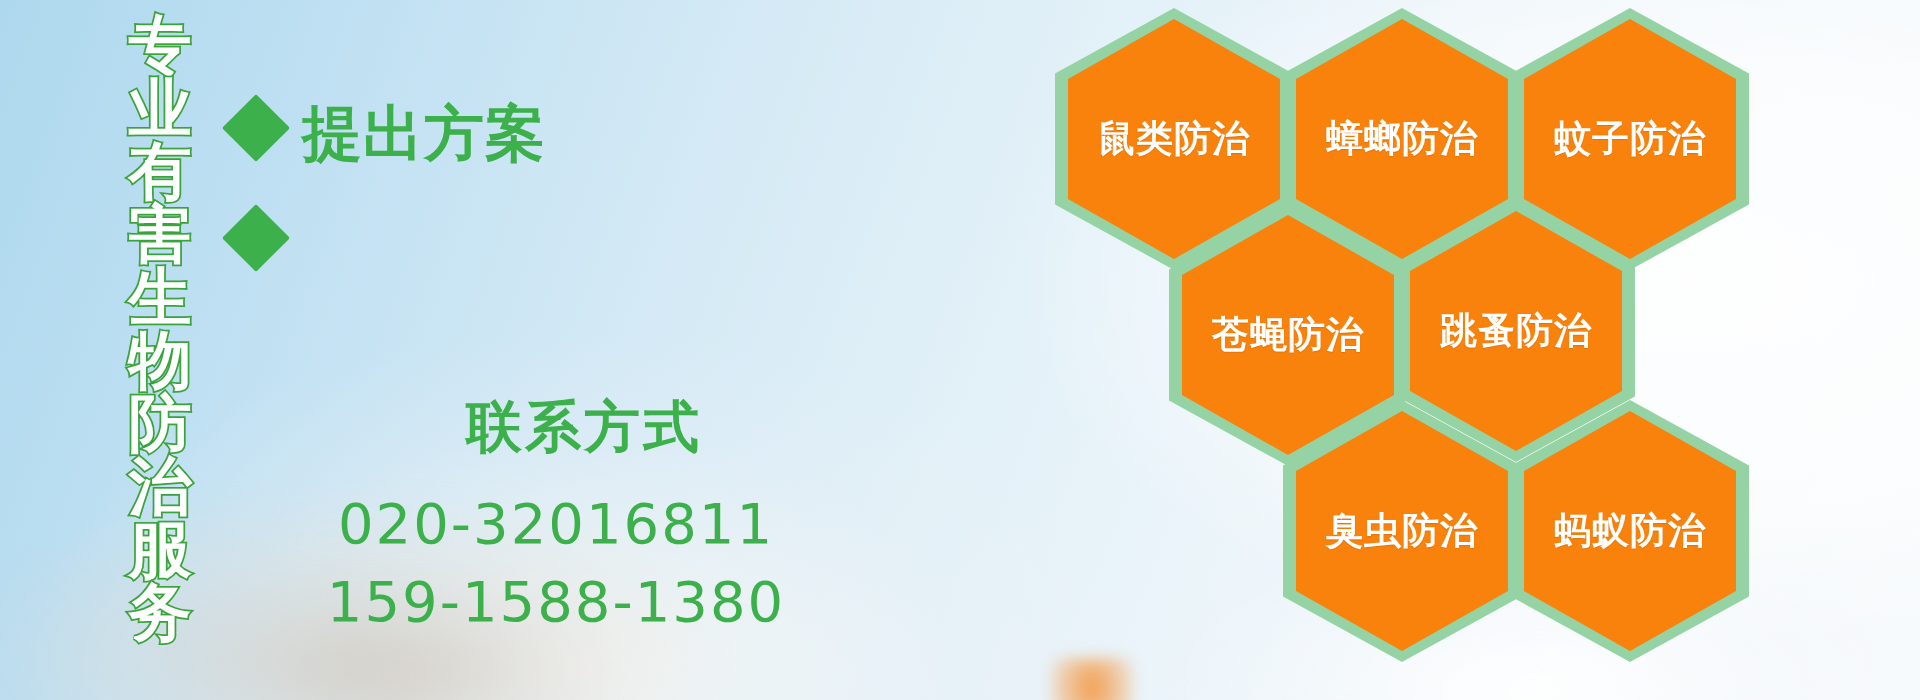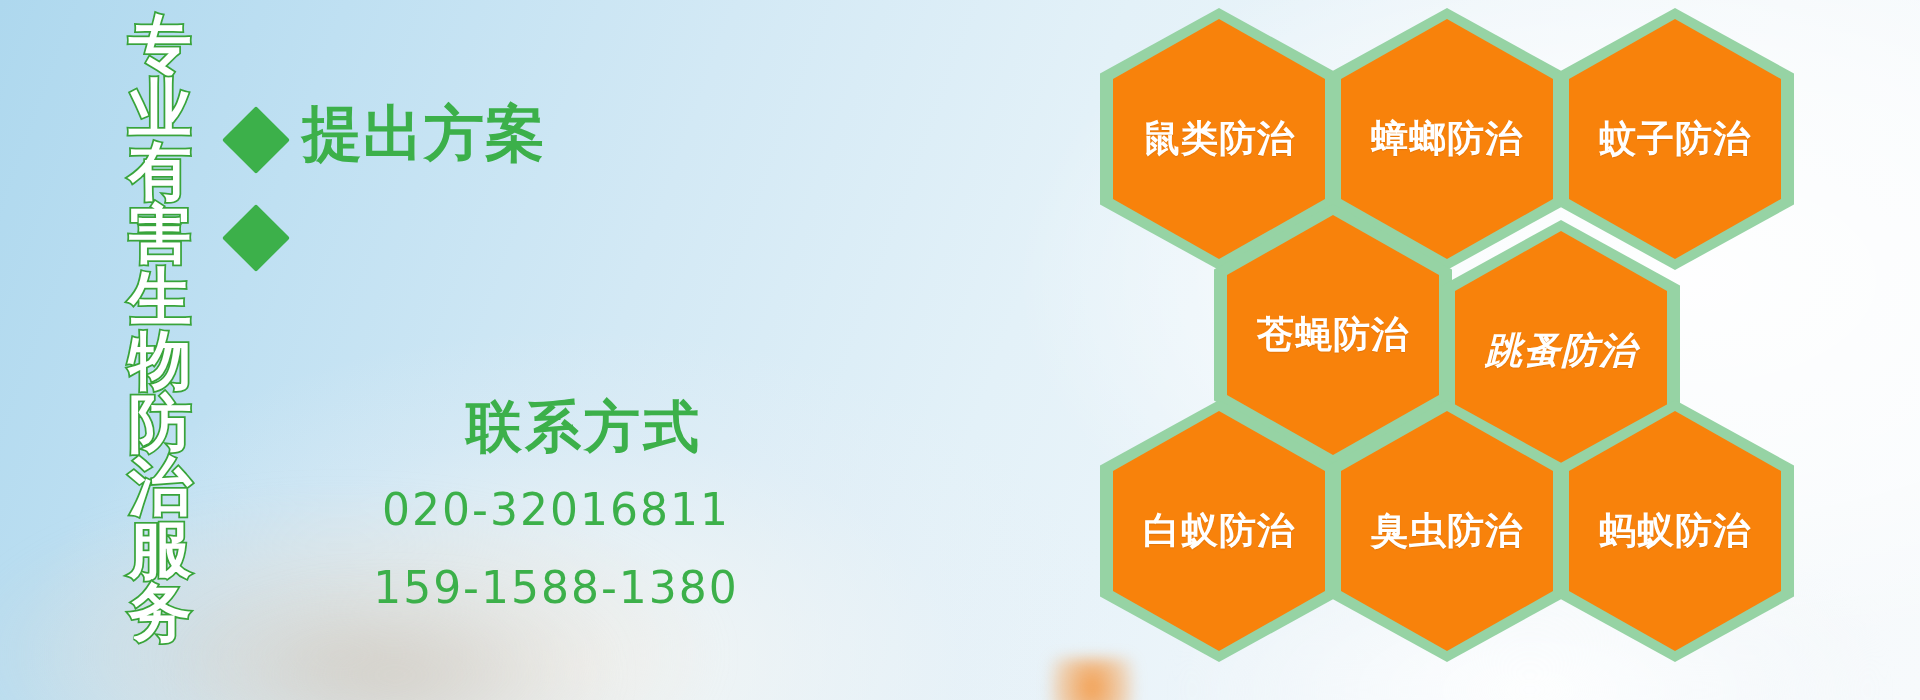--- a/index.html
+++ b/index.html
@@ -87,21 +87,21 @@
     top: 82px;
     width: 650px;
   }
   .feature-row {
     display: flex;
     align-items: center;
     height: 104px;
   }
   .feature-item {
     display: flex;
-    align-items: flex-end;
+    align-items: flex-start;
   }
   .feature-item + .feature-item { margin-left: 34px; }
   .diamond-icon {
     width: 48px;
     height: 48px;
     background: #3cb04a;
     transform: rotate(45deg);
     flex: 0 0 auto;
     margin-right: 22px;
     border-radius: 2px;
@@ -122,45 +122,44 @@
     top: 395px;
     width: 648px;
     text-align: center;
   }
   #contact-heading {
     font-size: 56px;
     line-height: 64px;
     font-weight: 700;
     color: #3cb04a;
     letter-spacing: 3px;
-    margin-bottom: 12px;
+    margin-bottom: 26px;
     padding-left: 56px;
   }
   .phone-line {
-    font-size: 44px;
+    font-size: 56px;
     line-height: 78px;
     font-weight: 400;
     color: #3cb04a;
     letter-spacing: 2px;
     font-family: "DejaVu Sans", "Liberation Sans", sans-serif;
   }
 
   
   #honeycomb {
     position: absolute;
     left: 1055px;
     top: 8px;
     width: 720px;
     height: 690px;
   }
   .hex-cell {
     position: absolute;
     width: 238px;
     height: 262px;
-    margin-left: 45px;
   }
   .hex-outer, .hex-inner {
     position: absolute;
     inset: 0;
     clip-path: polygon(50% 0%, 100% 25%, 100% 75%, 50% 100%, 0% 75%, 0% 25%);
   }
   .hex-outer { background: #96d3a4; }
   .hex-inner {
     inset: 11px 13px;
     background: #f8820b;
@@ -245,31 +244,26 @@
       <div class="hex-inner"></div>
       <div class="hex-label">蚊子防治</div>
     </div>
 
     <div class="hex-cell" style="left:114px; top:196px;">
       <div class="hex-outer"></div>
       <div class="hex-inner"></div>
       <div class="hex-label">苍蝇防治</div>
     </div>
 
-    <div class="hex-cell" style="left:342px; top:212px;font-style:italic;">
+    <div class="hex-cell" style="left:342px; top:192px;">
       <div class="hex-outer"></div>
       <div class="hex-inner"></div>
       <div class="hex-label">跳蚤防治</div>
     </div>
 
-    <div class="hex-cell" style="left:0px;   top:392px;">
-      <div class="hex-outer"></div>
-      <div class="hex-inner"></div>
-      <div class="hex-label">白蚁防治</div>
-    </div>
 
     <div class="hex-cell" style="left:228px; top:392px;">
       <div class="hex-outer"></div>
       <div class="hex-inner"></div>
       <div class="hex-label">臭虫防治</div>
     </div>
 
     <div class="hex-cell" style="left:456px; top:392px;text-align:right;">
       <div class="hex-outer"></div>
       <div class="hex-inner"></div>

